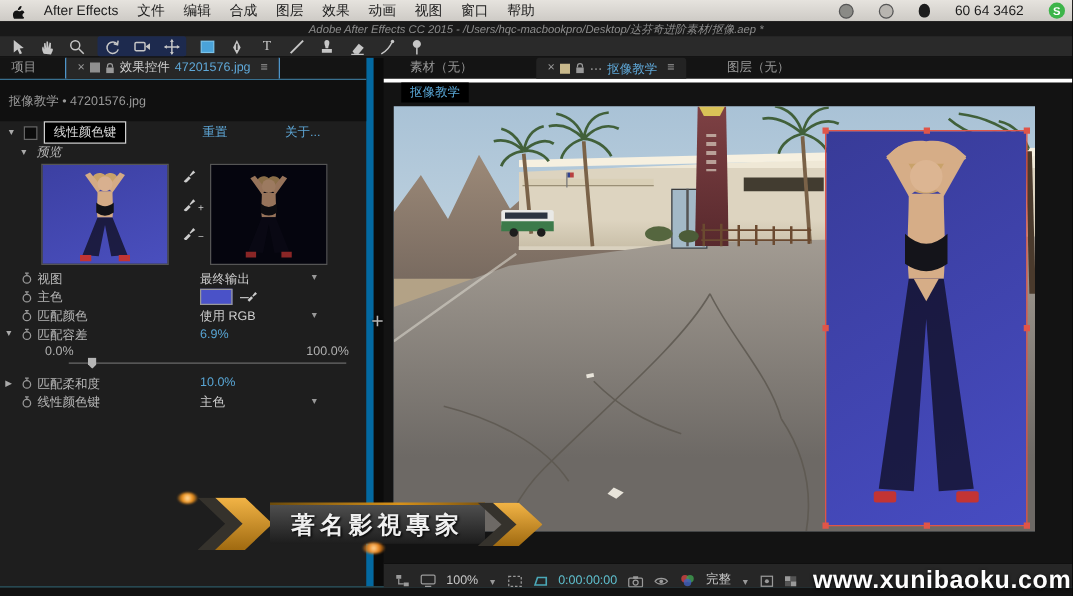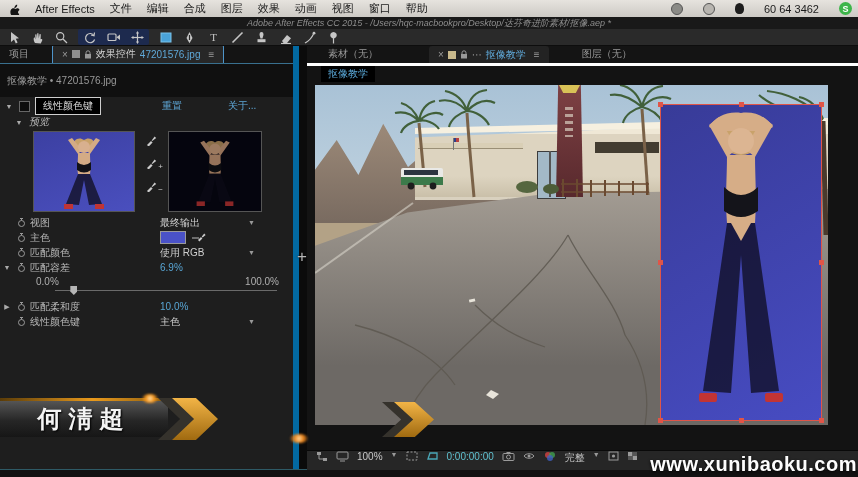--- a/index.html
+++ b/index.html
@@ -131,21 +131,21 @@
   .flag{position:absolute;left:139px;top:53px;width:5px;height:4px;
     background:linear-gradient(90deg,#30408a 40%,#b84040 40%);}
   .flagpole{position:absolute;left:138px;top:53px;width:1px;height:12px;background:#777;}
 
   .layer{position:absolute;left:345px;top:19px;width:162px;height:317px;
     background:linear-gradient(150deg,#383b98,#474cc2);border:1px solid #e05548;box-sizing:border-box;}
   .handle{position:absolute;width:5px;height:5px;background:#e05548;z-index:3;}
 
   
   .statusbar{position:absolute;left:307px;right:0;bottom:7px;height:20px;background:#262626;
-    border-top:1px solid #090909;display:flex;align-items:flex-start;gap:8px;padding-left:9px;
+    border-top:1px solid #090909;display:flex;align-items:flex-end;gap:8px;padding-left:9px;
     box-sizing:border-box;font-size:10px;color:#c8c8c8;z-index:10;}
   .sb-dd{color:#999;font-size:7px;}
   .tcode{color:#5fc0cf;}
   .sb-ic{display:flex;align-items:center;}
   .bottomstrip{position:absolute;left:0;right:0;bottom:0;height:7px;background:#121212;
     border-top:1px solid #2e5a66;z-index:9;}
 
   
   .banner{position:absolute;left:0;top:398px;width:436px;height:44px;z-index:30;
     font-family:"Liberation Serif",serif;}
@@ -647,25 +647,25 @@
           <rect x="5.5" y="5" width="4.5" height="4" fill="#9a9a9a"></rect>
           <rect x="1" y="5" width="4.5" height="4" fill="#555"></rect>
           <rect x="5.5" y="1" width="4.5" height="4" fill="#555"></rect>
         </svg>
       </span>
   </div>
 
   <div class="bottomstrip"></div>
 
   <div class="banner">
-    <div class="bn-left">
-      <span class="bn-name">何淸超</span>
-    </div>
     <div class="chev dark c1d"></div>
     <div class="chev gold c1g"></div>
+    <div class="bn-right">
+      <span class="bn-title">著名影視專家</span>
+    </div>
     <div class="chev dark c2d"></div>
     <div class="chev gold c2g"></div>
     <div class="glint g1"></div>
     <div class="glint g2"></div>
   </div>
 
   <div class="watermark">www.xunibaoku.com</div>
 
 </div>
 

